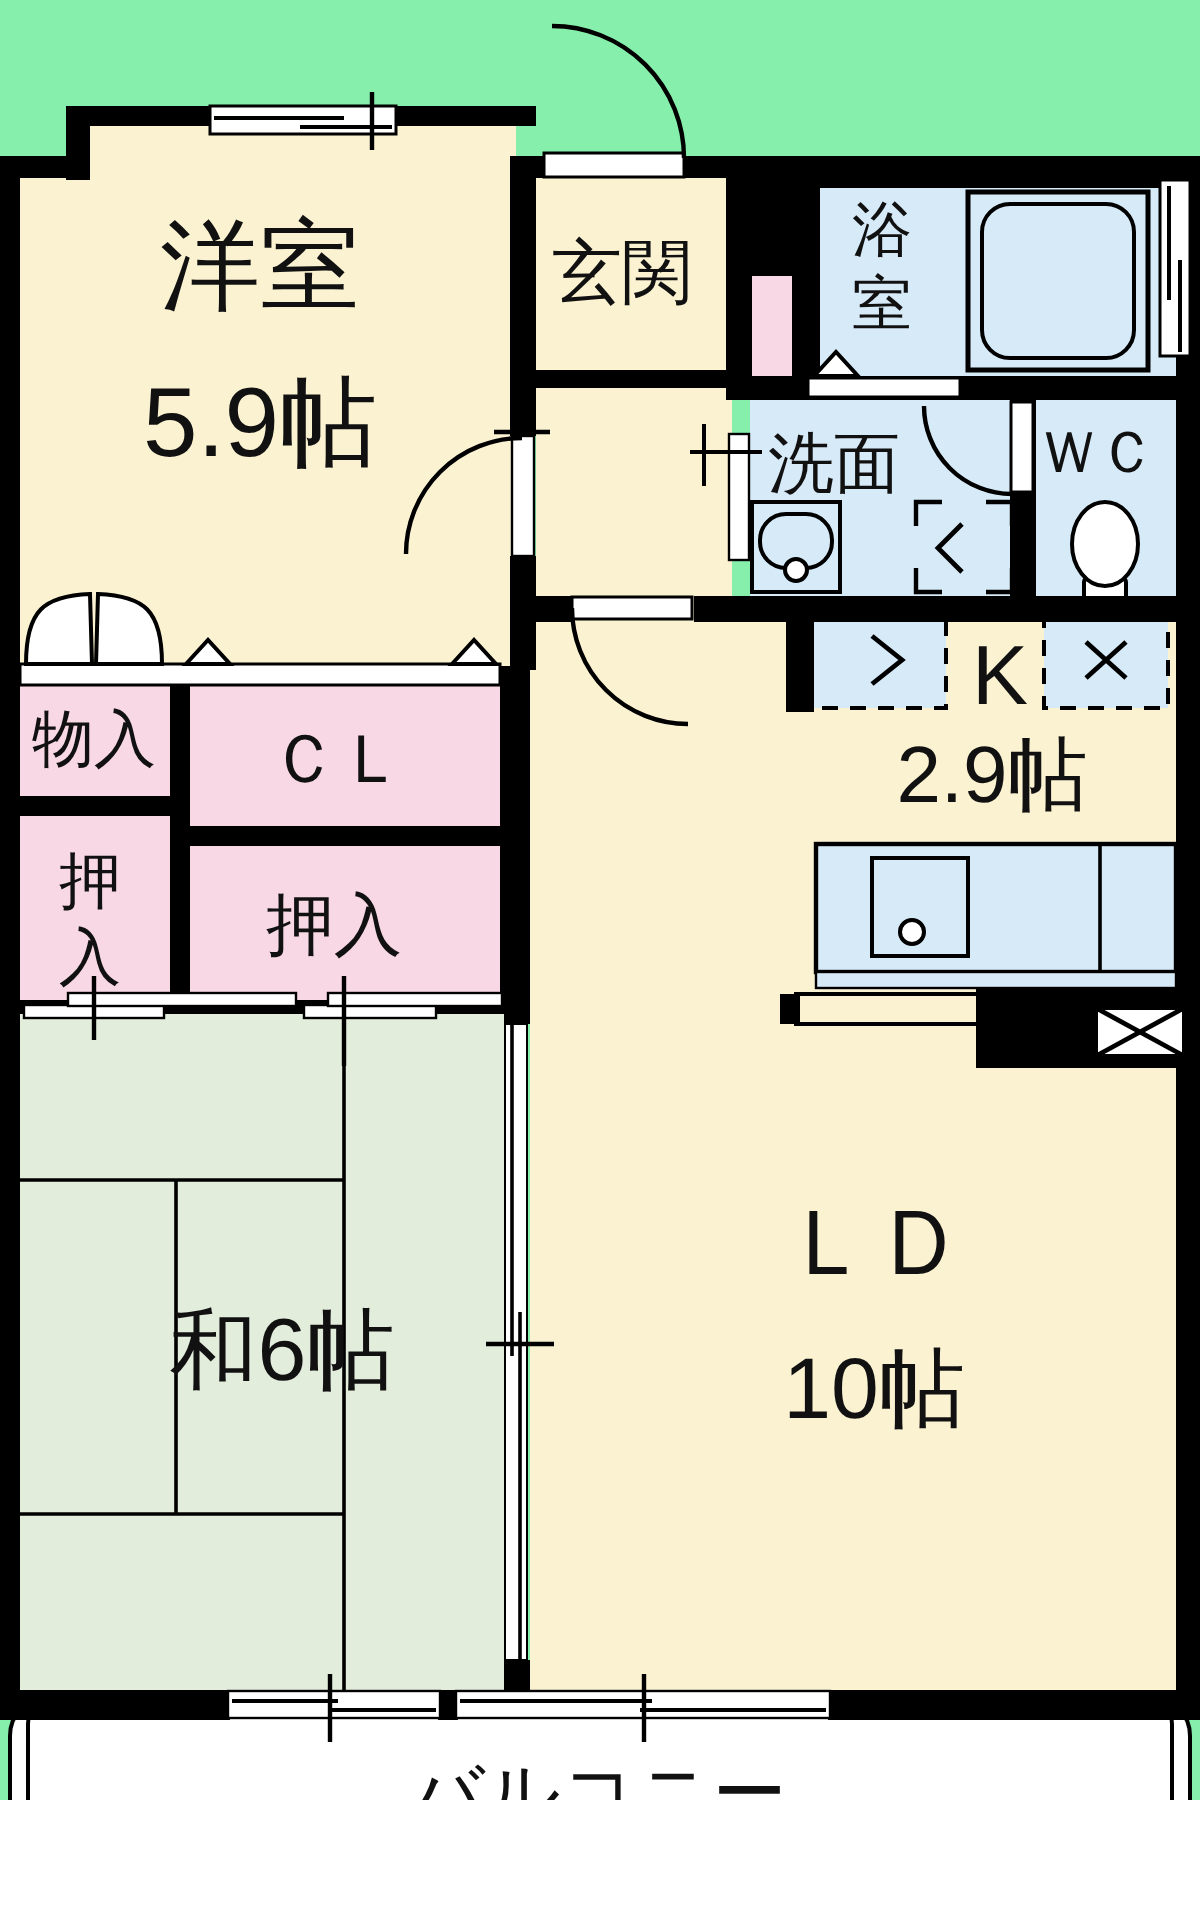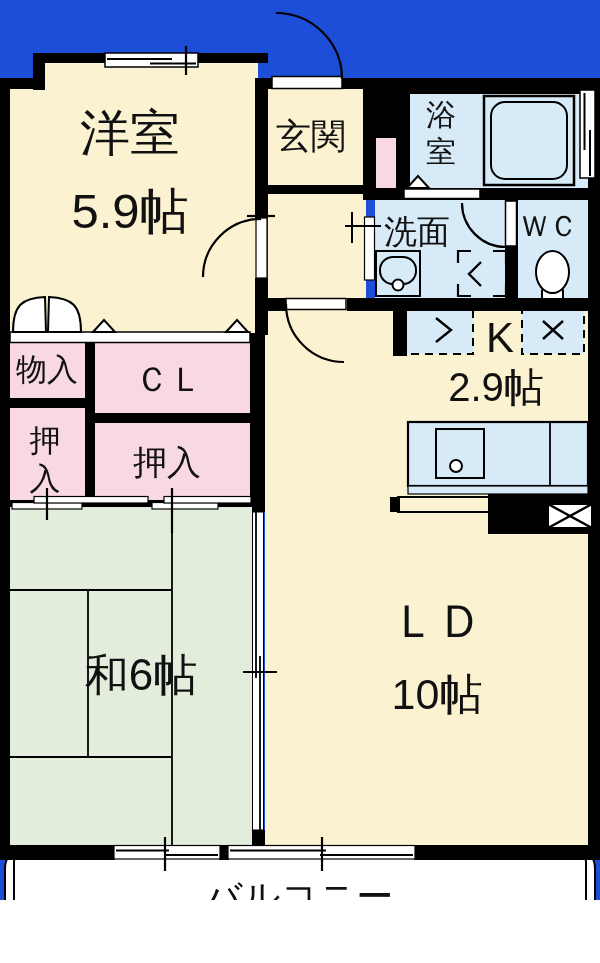--- a/index.html
+++ b/index.html
@@ -1,16 +1,16 @@
 <!DOCTYPE html>
 <html><head>
 <meta charset="utf-8">
 <style>
   html,body{margin:0;padding:0;background:#fff;}
-  .plan{position:relative;width:600px;height:900px;background:#1d4ed8;overflow:hidden;}
+  .plan{position:relative;width:600px;height:900px;background:#86efac;overflow:hidden;}
   svg{display:block;}
   text{font-family:"Liberation Sans","DejaVu Sans",sans-serif;fill:#111;font-weight:500;}
 </style>
 </head>
 <body>
 
 <div class="plan">
 <svg width="600" height="963" viewBox="0 0 600 963">
 
   <g>

